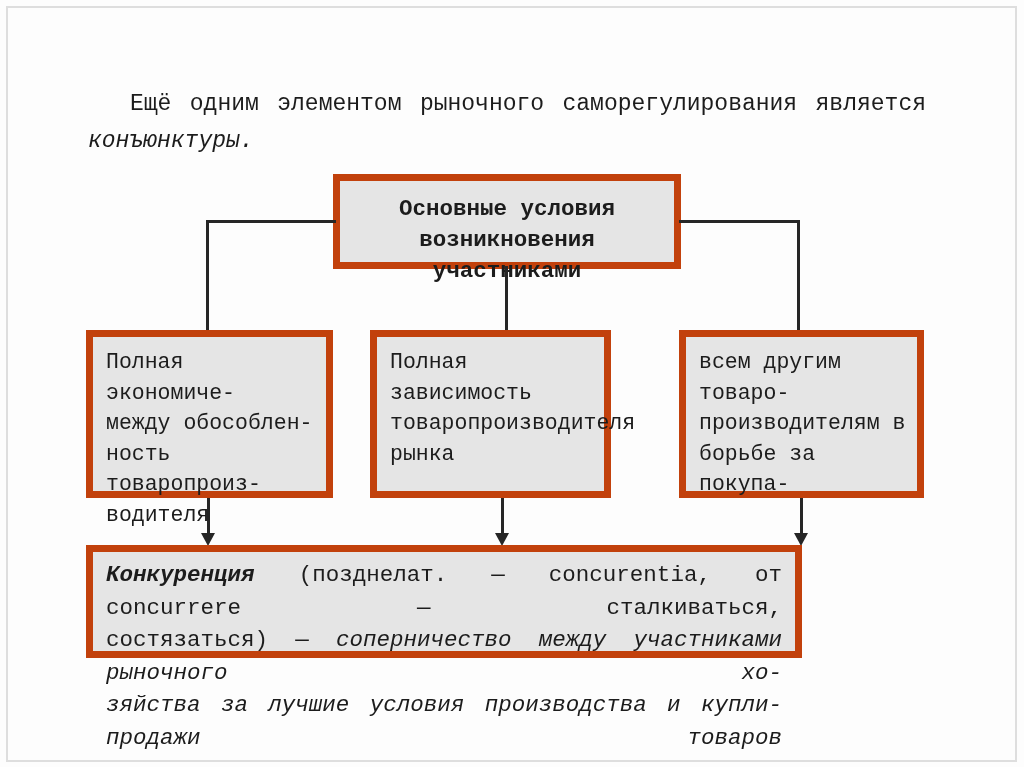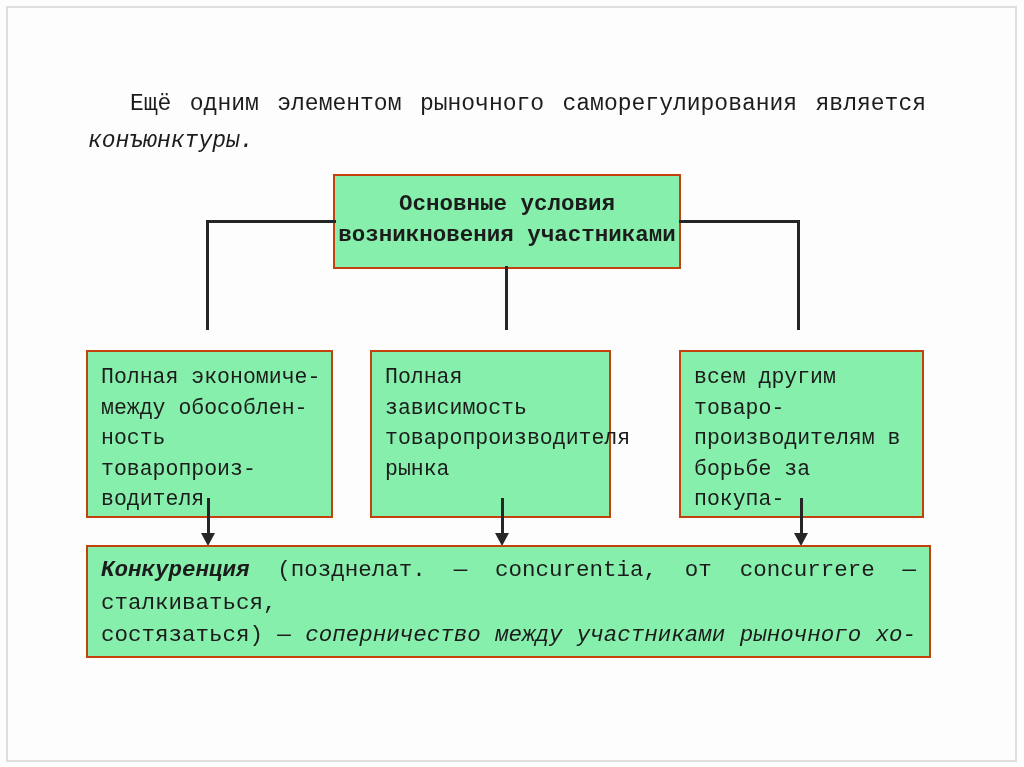--- a/index.html
+++ b/index.html
@@ -26,44 +26,43 @@
   }
   .intro-l1 {
     padding-left: 42px;
     text-align: justify;
     text-align-last: justify;
     word-spacing: 2px;
   }
   .intro-l2 { font-style: italic; }
   .box {
     position: absolute;
-    border: 2px solid #c2410c;
-    background: #86efac;
+    border: 7px solid #c2410c;
+    background: #e5e5e5;
     box-sizing: border-box;
   }
   .root-box {
     left: 333px; top: 174px; width: 348px; height: 95px;
     text-align: center;
     font-weight: bold;
     font-size: 22.5px;
     line-height: 31px;
     padding-top: 13px;
   }
   .cond {
     top: 330px; height: 168px;
     font-size: 21.5px;
     line-height: 30.5px;
     padding: 10px 10px 0 13px;
-    margin-top: 20px;
   }
   .cond1 { left: 86px;  width: 247px; }
   .cond2 { left: 370px; width: 241px; }
   .cond3 { left: 679px; width: 245px; }
   .def-box {
-    left: 86px; top: 545px; width: 845px; height: 113px;
+    left: 86px; top: 545px; width: 716px; height: 113px;
     font-size: 22.5px;
     line-height: 32.5px;
     padding: 7px 13px 12px 13px;
   }
   .def-line {
     text-align: justify;
     text-align-last: justify;
   }
   .term { font-weight: bold; font-style: italic; }
   .it   { font-style: italic; }
@@ -122,14 +121,15 @@
 
   <div class="line" style="left:501px; top:498px; width:3px; height:36px;"></div>
   <div class="arrow-head" style="left:495px; top:533px;"></div>
 
   <div class="line" style="left:800px; top:498px; width:3px; height:36px;"></div>
   <div class="arrow-head" style="left:794px; top:533px;"></div>
 
   <div class="box def-box">
     <div class="def-line"><span class="term">Конкуренция</span><span> (позднелат. — concurentia, от concurrere — сталкиваться,</span></div>
     <div class="def-line"><span>состязаться) — </span><span class="it">соперничество между участниками рыночного хо-</span></div>
+    <div class="def-line"><span class="it">зяйства за лучшие условия производства и купли-продажи товаров</span></div>
   </div>
 </div>
 
 </body></html>

